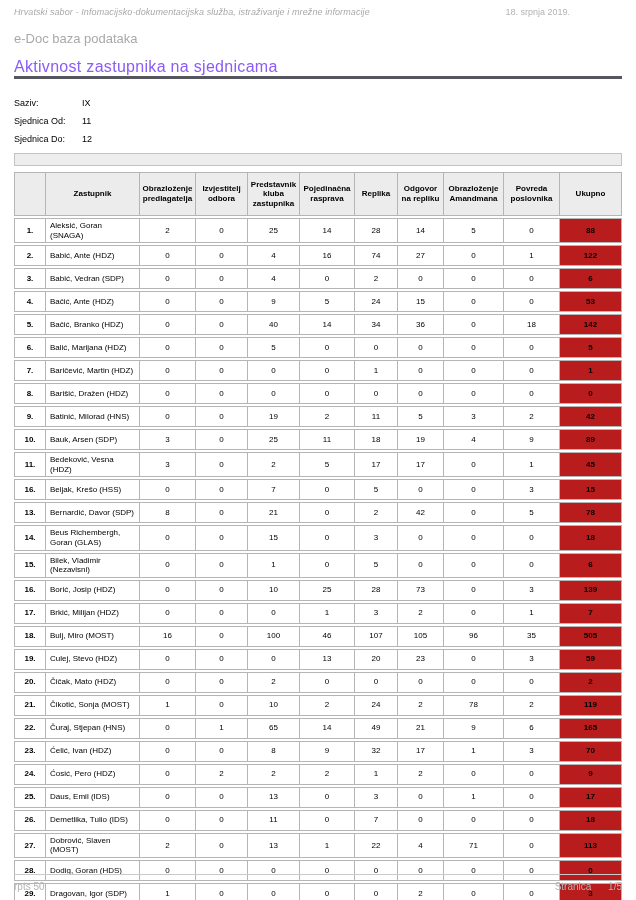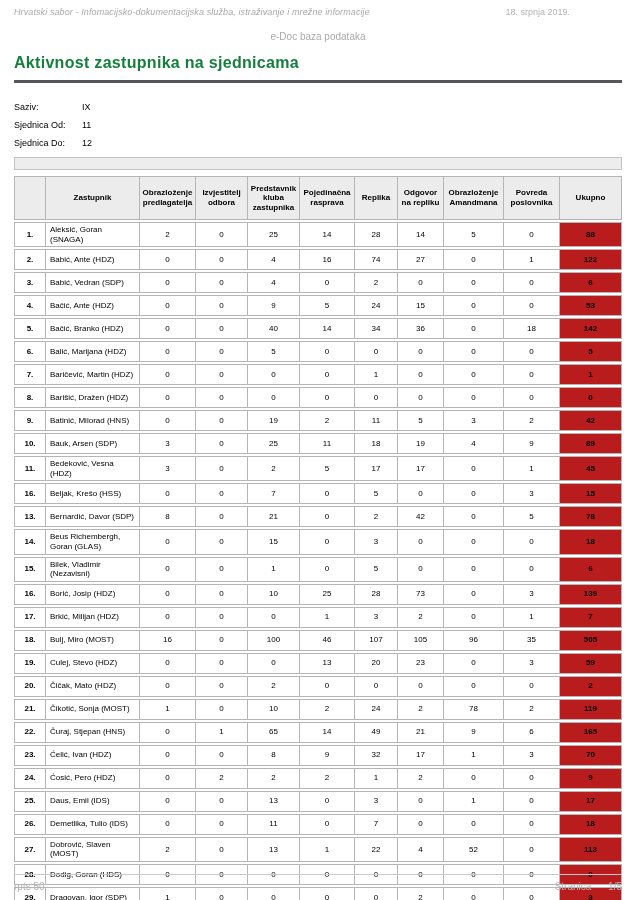--- a/index.html
+++ b/index.html
@@ -13,28 +13,28 @@
   }
   .page { padding: 7px 14px 0 14px; }
 
   
   .topline {
     display: flex; justify-content: space-between; align-items: baseline;
     font-size: 9px; color: #a9a9a9;
   }
   .org { font-style: italic; letter-spacing: 0.1px; }
   .docdate { font-style: normal; color: #b3b3b3; padding-right: 52px; margin-left: 21px; }
-  .appline { font-size: 10px; color: #a9a9a9; margin-top: 14px; text-align: center; }
+  .appline { font-size: 13px; color: #a9a9a9; margin-top: 14px; }
 
   
   h1.title {
     margin-top: 12px;
-    font-size: 16px; font-weight: bold; color: #15803d;
+    font-size: 16px; font-weight: normal; color: #8b5cf6;
     letter-spacing: 0.3px;
-    padding-bottom: 8px;
+    padding-bottom: 0;
     border-bottom: 3px solid #56565e;
   }
 
   
   .meta { margin-top: 15px; font-size: 9px; }
   .meta-row { display: flex; line-height: 18px; }
   .meta-label { width: 68px; }
   .meta-value { }
 
   
@@ -487,21 +487,21 @@
         </tr>
         <tr>
           <td class="rownum">27.</td>
           <td class="name">Dobrović, Slaven (MOST)</td>
           <td>2</td>
           <td>0</td>
           <td>13</td>
           <td>1</td>
           <td>22</td>
           <td>4</td>
-          <td>52</td>
+          <td>71</td>
           <td>0</td>
           <td class="total">113</td>
         </tr>
         <tr>
           <td class="rownum">28.</td>
           <td class="name">Dodig, Goran (HDS)</td>
           <td>0</td>
           <td>0</td>
           <td>0</td>
           <td>0</td>

